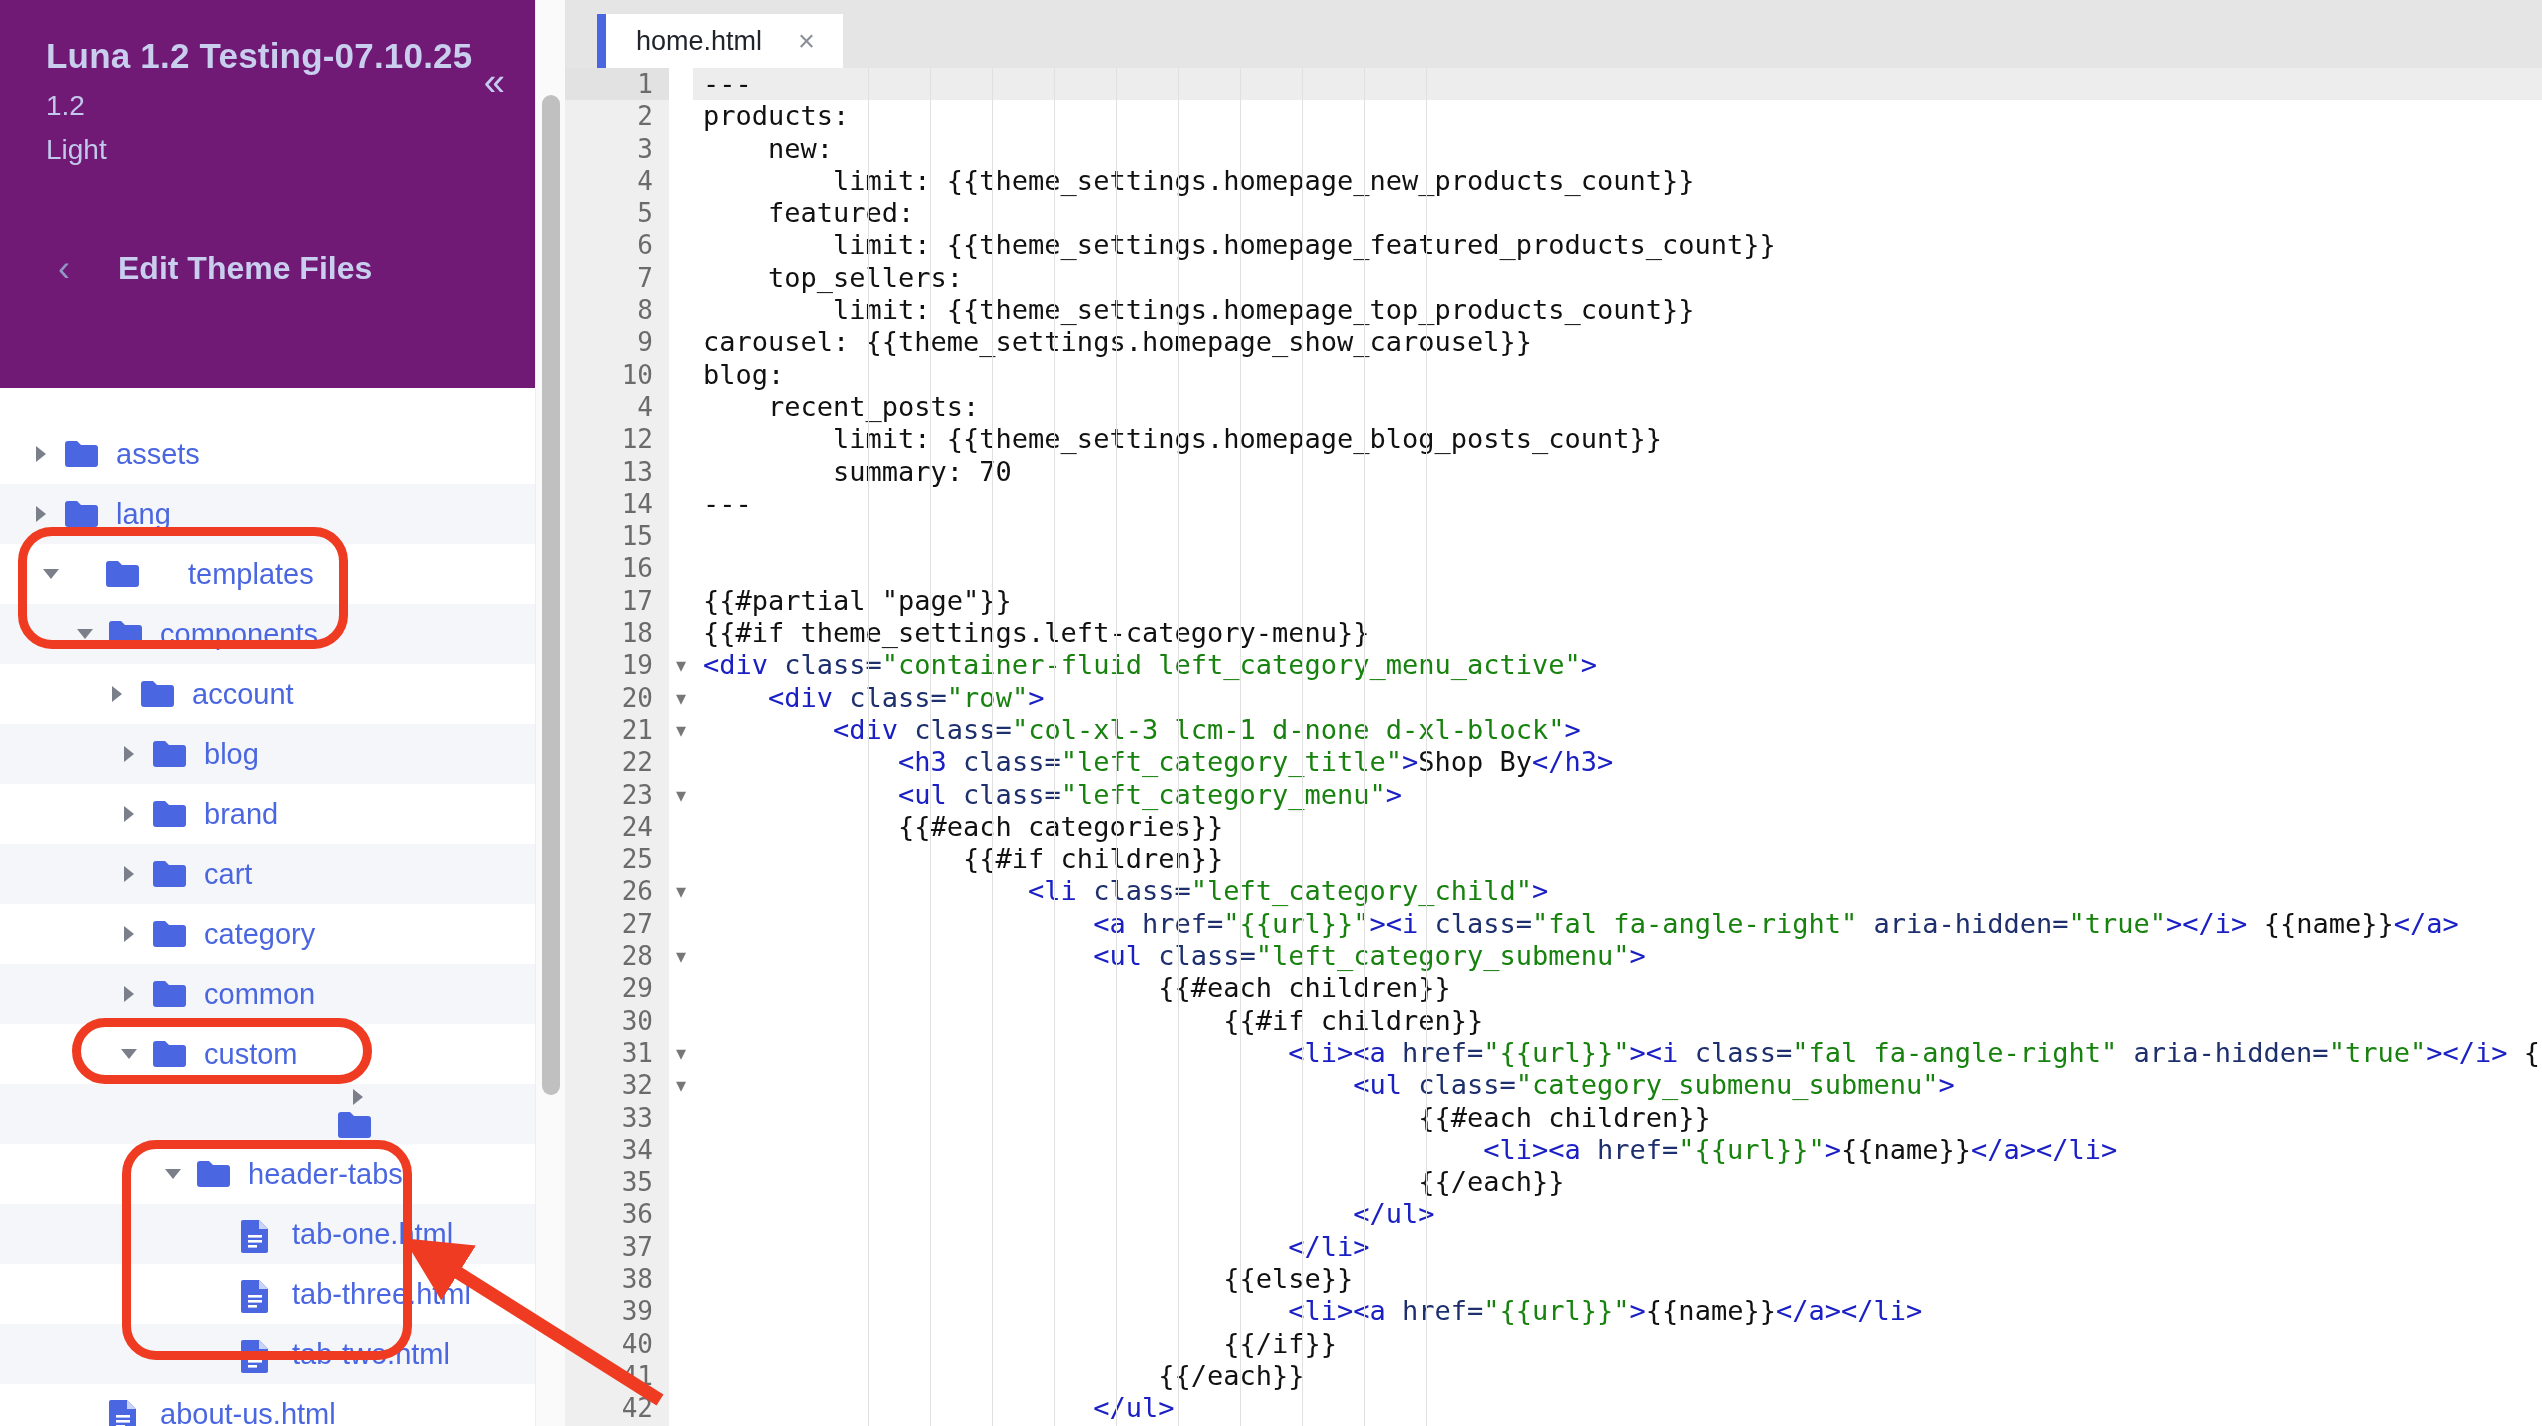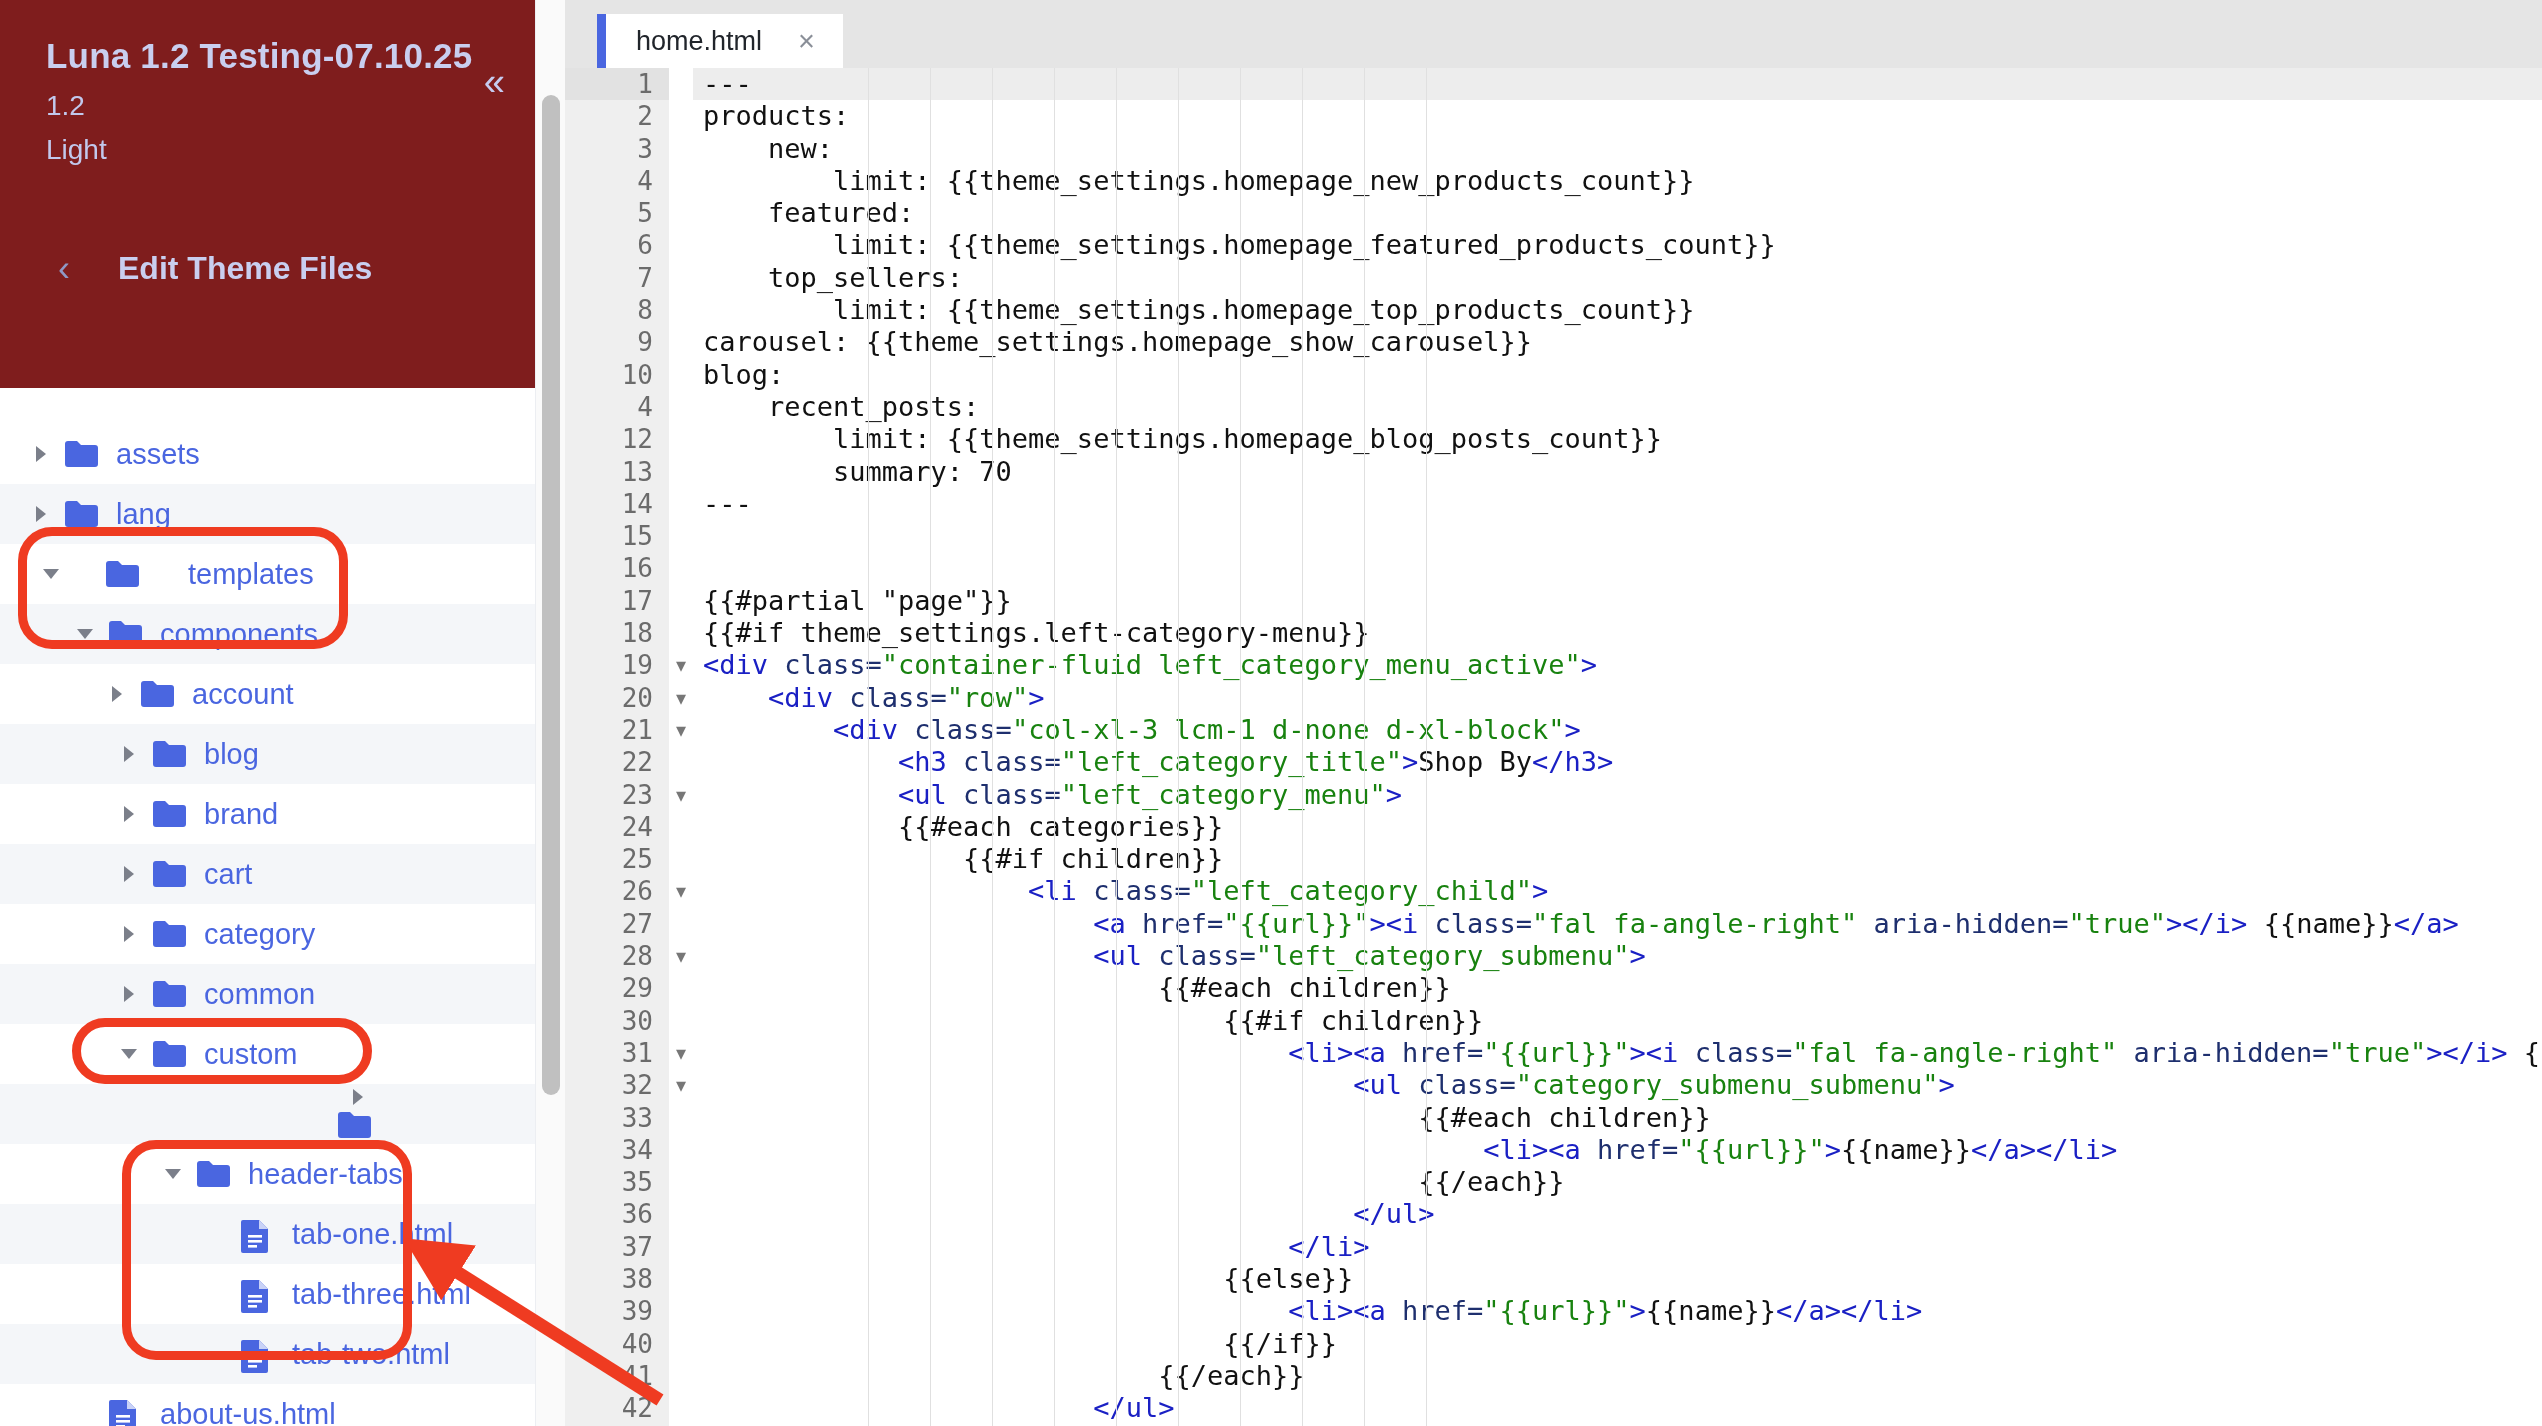--- a/index.html
+++ b/index.html
@@ -13,21 +13,21 @@
 
   
   #sidebar {
     width: 565px; height: 1426px;
     position: relative;
     background: #ffffff;
     flex: 0 0 565px;
     overflow: hidden;
   }
   .sb-head {
-    background: #7f1d1d;
+    background: #701a75;
     height: 388px;
     padding: 18px 0 0 0;
     position: relative;
     color: #c6cbef;
   }
   .sb-title {
     font-size: 35px; font-weight: bold; color: #c9ceef;
     padding: 18px 0 0 46px; letter-spacing: .2px;
     white-space: nowrap;
   }

